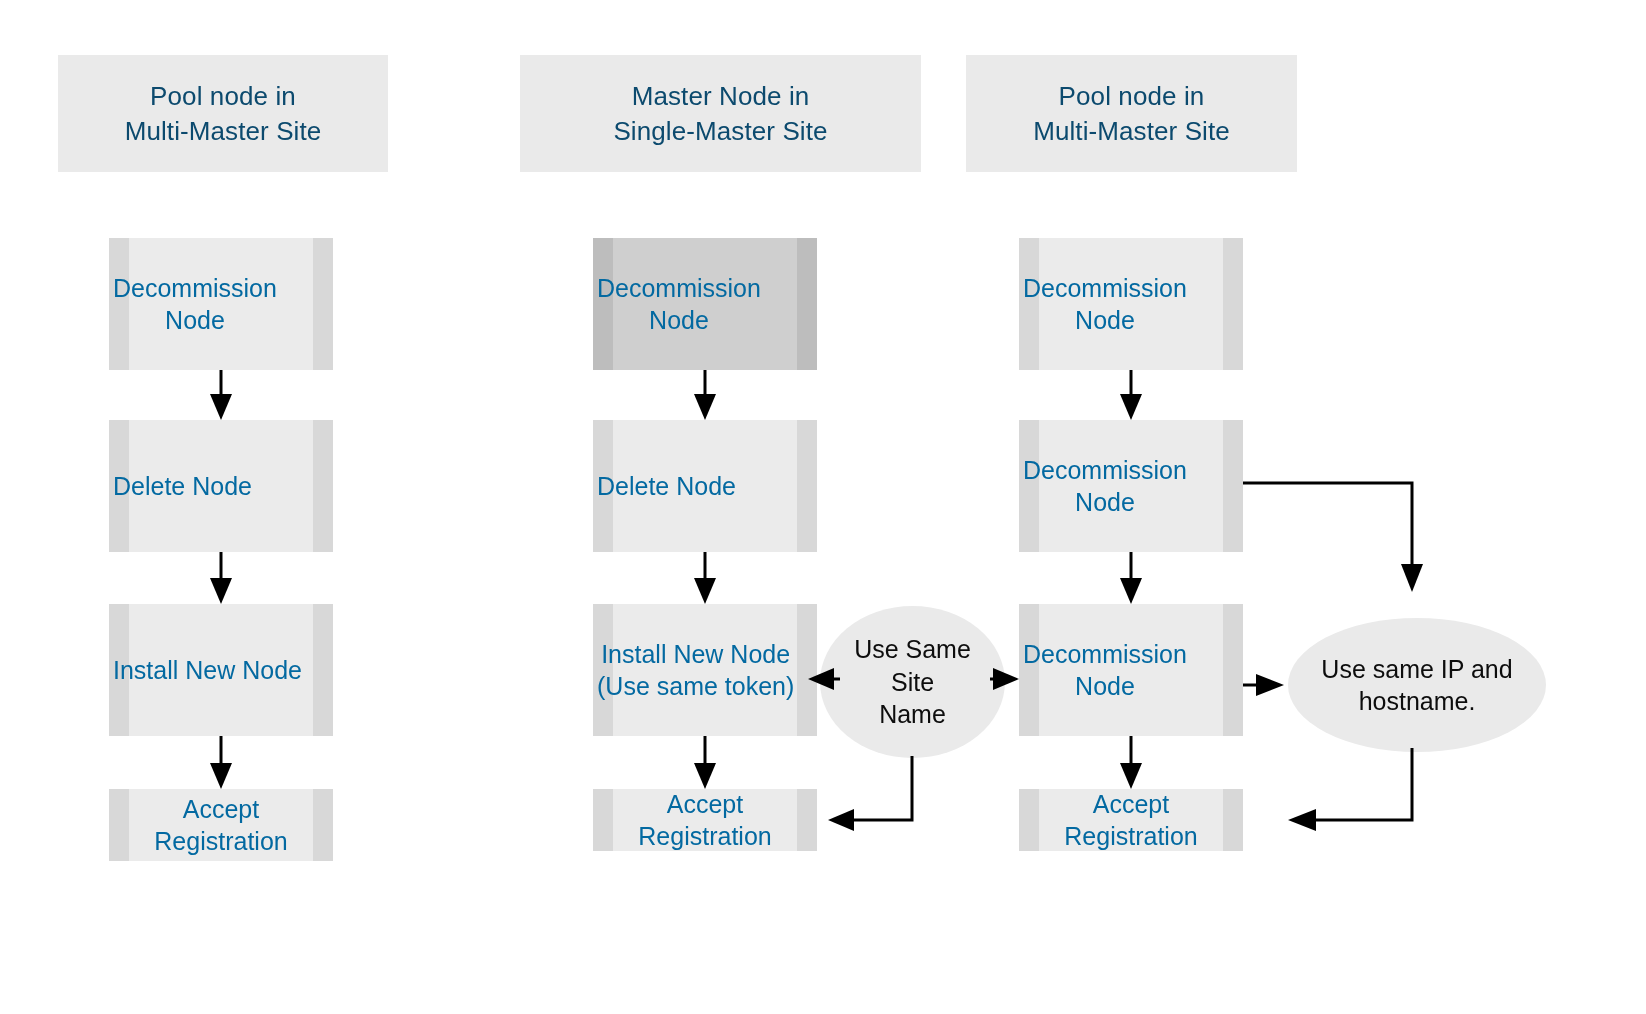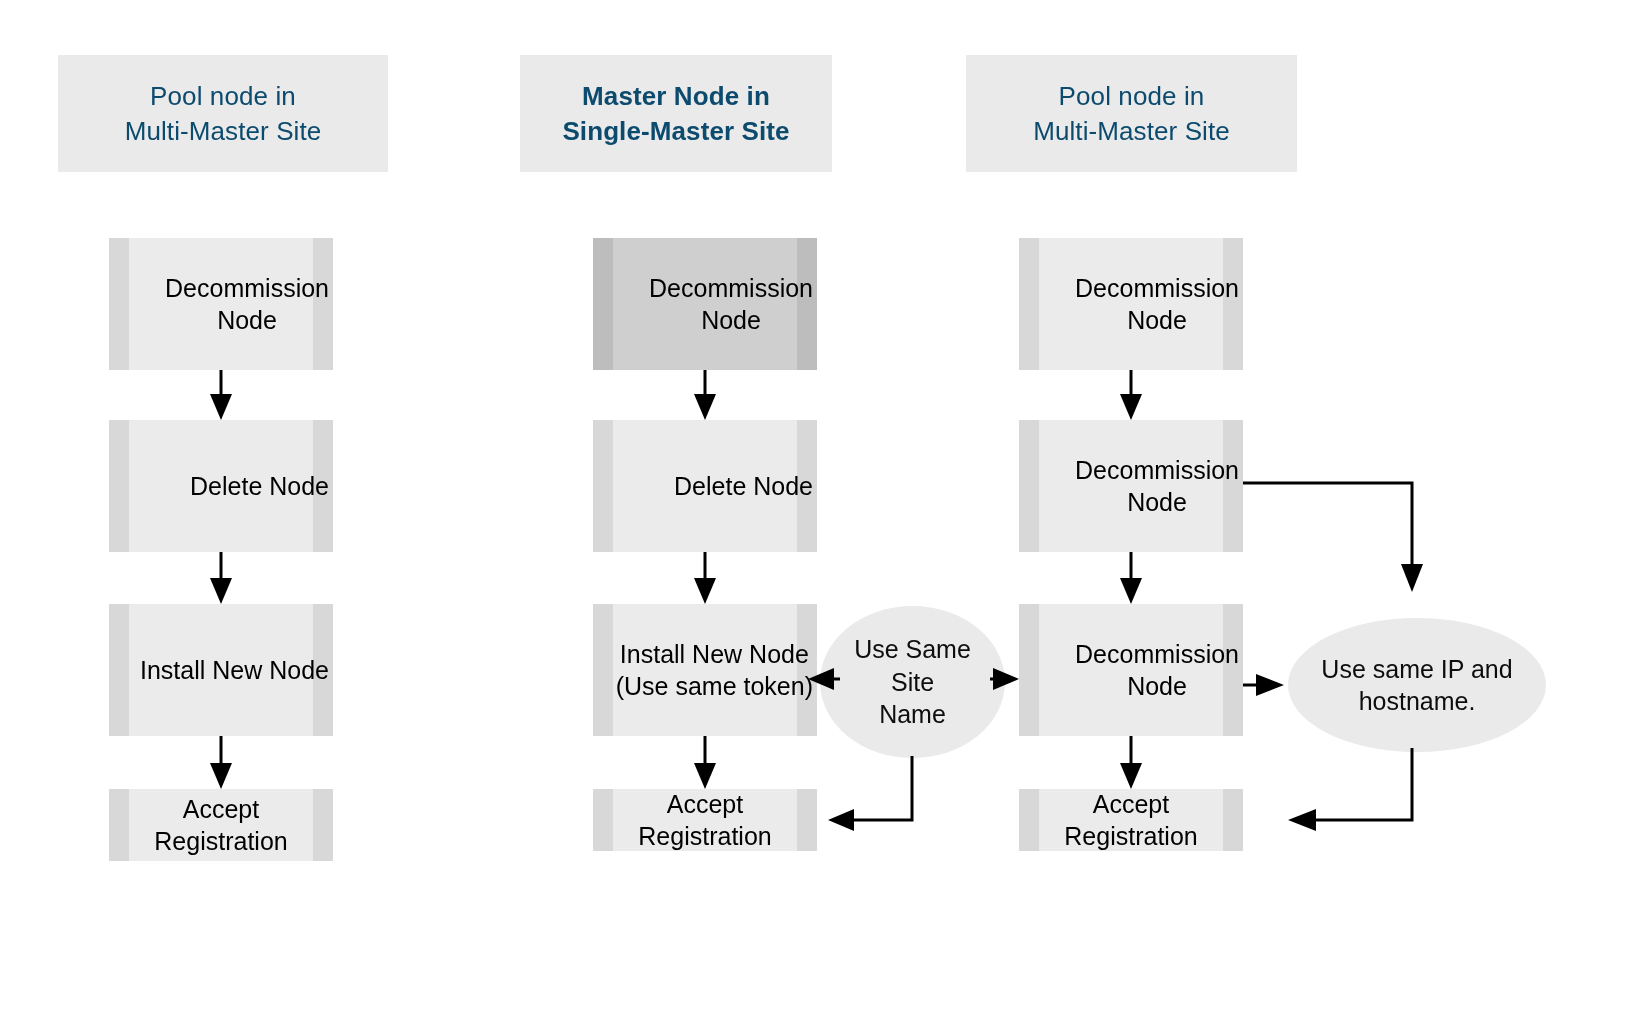--- a/index.html
+++ b/index.html
@@ -34,25 +34,25 @@
     white-space: pre-line;
     letter-spacing: 0.1px;
   }
 
   
   .proc {
     position: absolute;
     background: #ebebeb;
     display: flex;
     align-items: center;
-    justify-content: flex-end;
+    justify-content: flex-start;
     text-align: center;
     font-size: 25px;
     line-height: 1.3;
-    color: #000000;
+    color: #0369a1;
     white-space: pre-line;
     box-sizing: border-box;
   }
   .proc .band {
     position: absolute;
     top: 0;
     bottom: 0;
     width: 20px;
     background: #d8d8d8;
     pointer-events: none;
@@ -108,21 +108,21 @@
 
 <div id="canvas">
 
   <div class="layer-shapes">
 
     <div class="col-header" style="left:58px; top:55px; width:330px; height:117px;">
       <span>Pool node in
 Multi-Master Site</span>
     </div>
 
-    <div class="col-header" style="left:520px; top:55px; width:312px; height:117px;font-weight:bold;">
+    <div class="col-header" style="left:520px; top:55px; width:401px; height:117px;">
       <span>Master Node in
 Single-Master Site</span>
     </div>
 
     <div class="col-header" style="left:966px; top:55px; width:331px; height:117px;">
       <span>Pool node in
 Multi-Master Site</span>
     </div>
 
     <div class="proc" style="left:109px; top:238px; width:224px; height:132px;">

